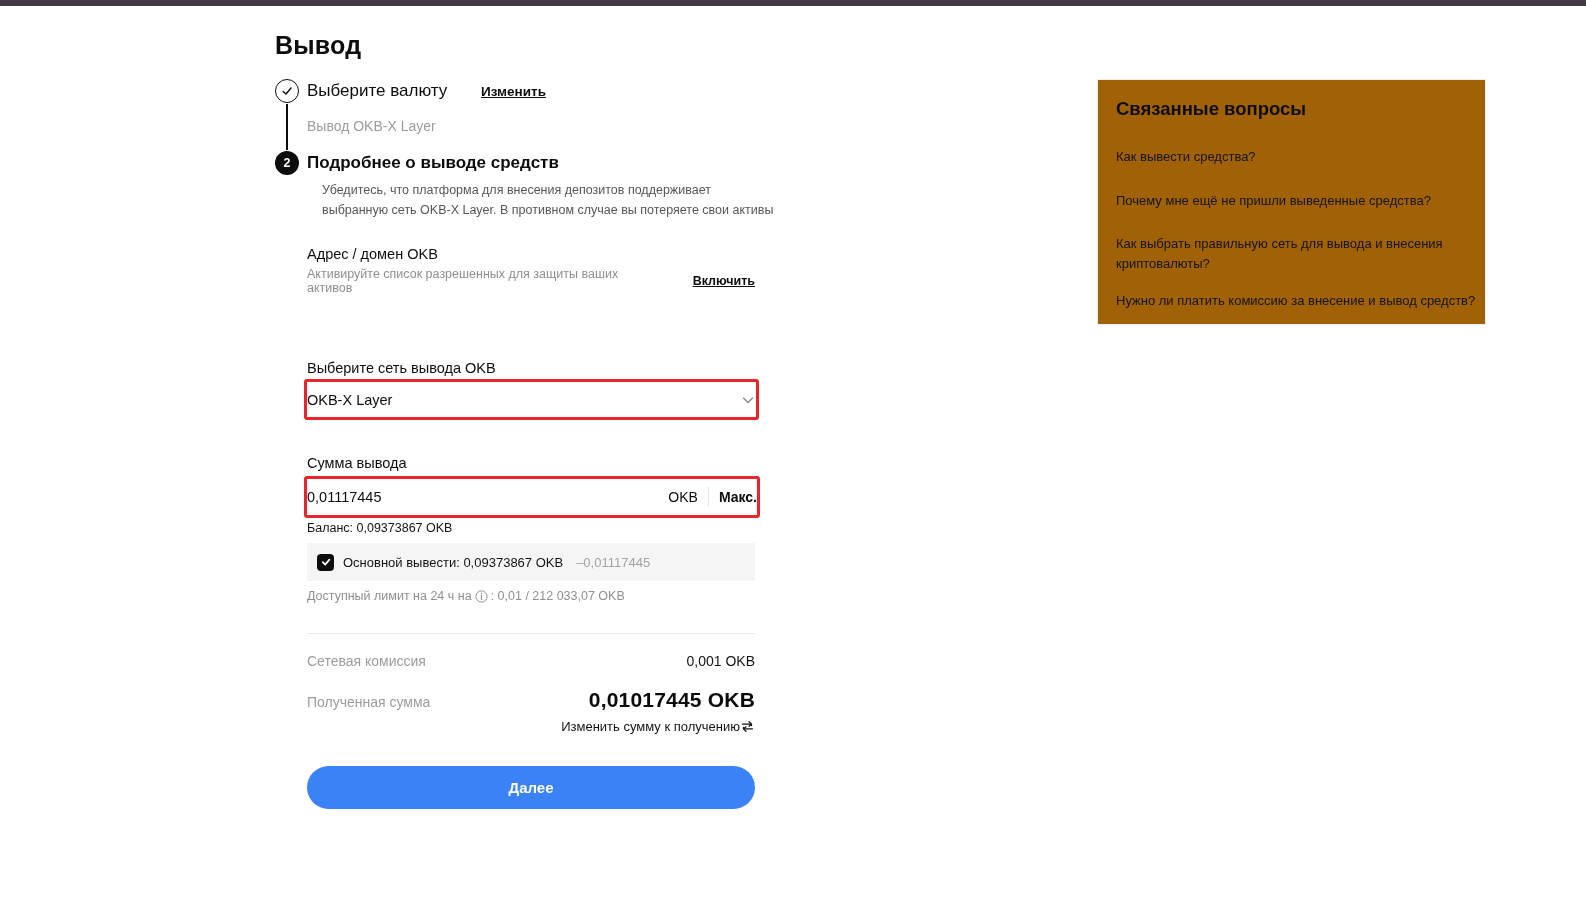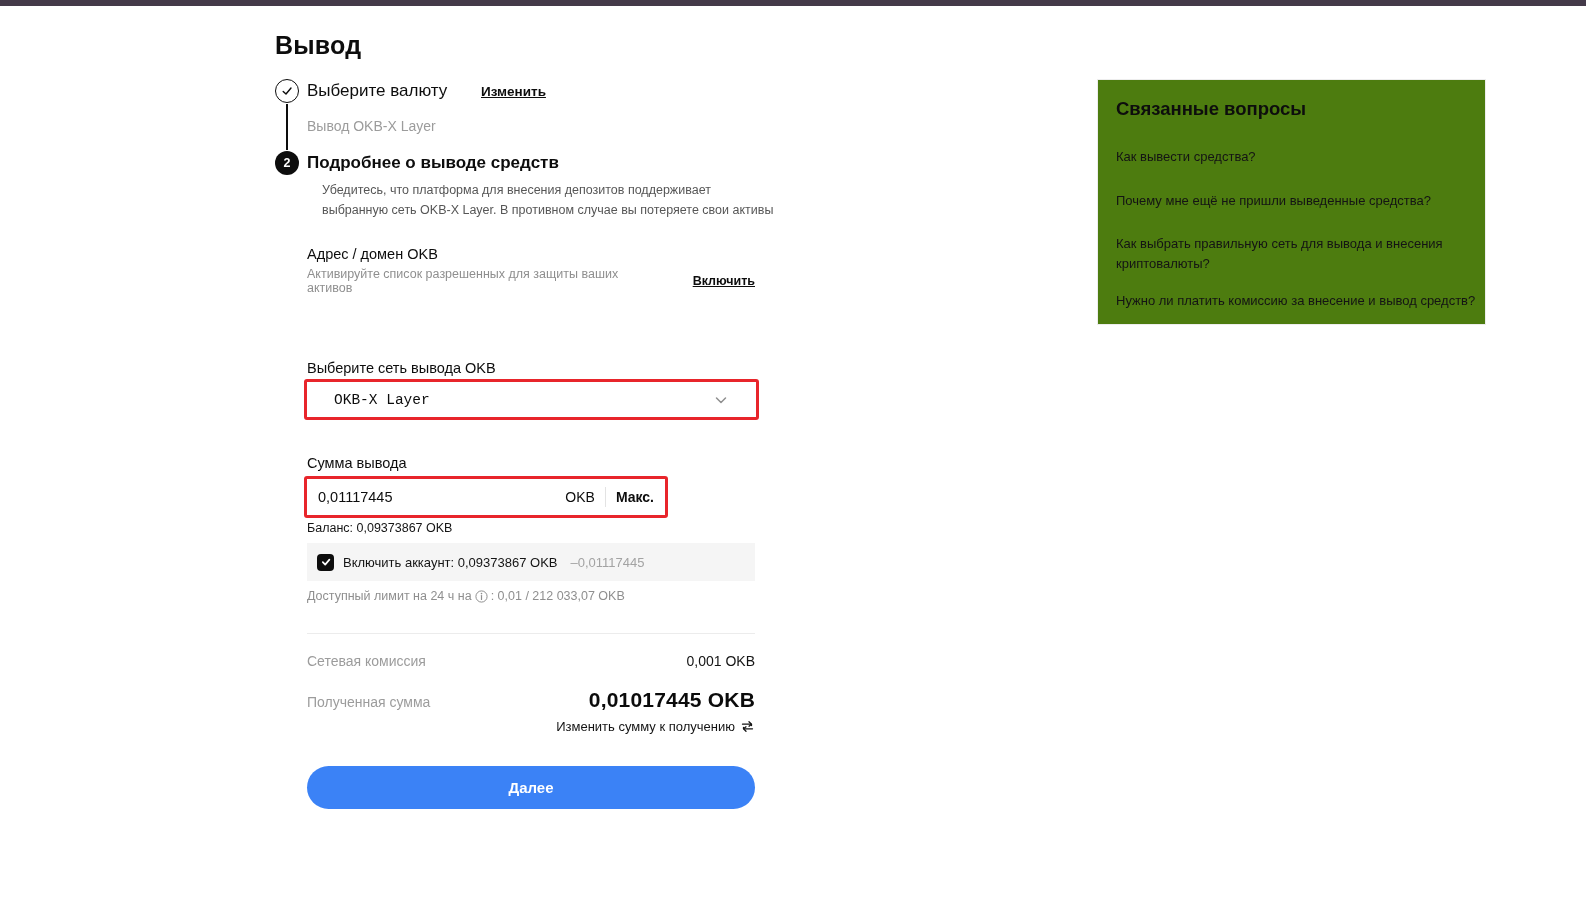--- a/index.html
+++ b/index.html
@@ -32,25 +32,25 @@
   .enable-link { font-size:12.5px; font-weight:600; text-decoration:underline; color:#0d0d0d; cursor:pointer;padding-left:31px; }
 
   .addr-input-wrap { left:307px; top:289px; width:448px; height:38px; border:1px solid #d8d8d8; border-radius:4px; background:#fff; display:flex; align-items:center; padding:0 10px; gap:9px; }
   .addr-input { flex:1; border:none; outline:none; font-size:14.5px; color:#0d0d0d; font-family:"Liberation Sans", sans-serif; min-width:0; background:transparent; }
   .clear-btn { width:18px; height:18px; border-radius:50%; background:#c9c9c9; display:flex; align-items:center; justify-content:center; flex:none; cursor:pointer; }
   .v-div { width:1px; height:20px; background:#e3e3e3; flex:none; }
   .book-btn { width:22px; height:22px; display:flex; align-items:center; justify-content:center; flex:none; cursor:pointer; }
 
   .net-label { left:307px; top:360px; }
   .annot-box { border:3px solid #e8252b; border-radius:3px; background:#fff; display:flex; align-items:center; }
-  .net-select { left:304px; top:379px; width:455px; height:41px; padding:0 27px; cursor:pointer;font-family:Liberation Mono, monospace; }
+  .net-select { left:304px; top:379px; width:455px; height:41px; padding:0 0; cursor:pointer; }
   .net-value { flex:1; font-size:14.5px; color:#0d0d0d; }
 
   .amt-label { left:307px; top:455px; }
-  .amt-box { left:304px; top:476px; width:364px; height:42px; padding:0 11px; gap:10px; }
+  .amt-box { left:304px; top:476px; width:456px; height:42px; padding:0 0; gap:10px; }
   .amt-input { flex:1; border:none; outline:none; font-size:14.5px; color:#0d0d0d; font-family:"Liberation Sans", sans-serif; min-width:0; background:transparent; }
   .amt-ccy { font-size:14px; font-weight:500; color:#0d0d0d; }
   .max-btn { font-size:14px; font-weight:700; color:#0d0d0d; cursor:pointer; }
 
   .balance { left:307px; top:521px; font-size:12.5px; color:#141414; }
 
   .funding-panel { left:307px; top:543px; width:448px; height:38px; background:#f5f5f5; display:flex; align-items:center; padding:0 10px; gap:9px; }
   .checkbox { width:17px; height:17px; border-radius:4px; background:#0d0d0d; display:flex; align-items:center; justify-content:center; flex:none; cursor:pointer; }
   .funding-label { font-size:13px; color:#141414; }
   .funding-delta { font-size:13px; color:#a3a3a3; margin-left:4px; }
@@ -59,26 +59,26 @@
   .info-icon { display:inline-flex; margin:0 1px; }
 
   .divider { left:307px; top:633px; width:448px; height:1px; background:#ececec; }
 
   .fee-row { left:307px; top:653px; width:448px; display:flex; justify-content:space-between; align-items:flex-end; }
   .fee-label { font-size:14px; color:#9c9c9c; }
   .fee-value { font-size:14px; color:#141414; }
   .recv-row { left:307px; top:688px; width:448px; display:flex; justify-content:space-between; align-items:flex-start; }
   .recv-label { font-size:14px; color:#9c9c9c; margin-top:6px; }
   .recv-value { font-size:21px; font-weight:700; color:#0b0b0b; letter-spacing:.2px; }
-  .edit-recv { left:307px; top:719px; width:448px; display:flex; justify-content:flex-end; align-items:center; gap:5px; font-size:13px; color:#141414; cursor:pointer; }
+  .edit-recv { left:307px; top:719px; width:448px; display:flex; justify-content:flex-end; align-items:center; font-size:13px; color:#141414; cursor:pointer; }
 
   .next-btn { left:307px; top:766px; width:448px; height:43px; border-radius:22px; background:#3b82f6; color:#fff; border:none; font-size:15px; font-weight:600; display:flex; align-items:center; justify-content:center; cursor:pointer; font-family:"Liberation Sans", sans-serif; }
 
   
-  .faq-card { left:1097px; top:79px; width:389px; height:246px; background:#4d7c0f; border:1px solid #ededed; }
+  .faq-card { left:1097px; top:79px; width:389px; height:246px; background:#a16207; border:1px solid #ededed; }
   .faq-title { position:absolute; left:18px; top:18px; font-size:18.5px; font-weight:700; color:#0d0d0d; }
   .faq-q { position:absolute; left:18px; font-size:13px; color:#141414; line-height:1.55; cursor:pointer; }
   .faq-q1 { top:67px; }
   .faq-q2 { top:111px; }
   .faq-q3 { top:154px; width:330px; }
   .faq-q4 { top:211px; }
 </style>
 </head>
 <body>
 
@@ -126,21 +126,21 @@
     <a class="max-btn">Макс.</a>
   </div>
   <div class="abs balance">Баланс: 0,09373867 OKB</div>
 
   <div class="abs funding-panel">
     <span class="checkbox">
       <svg width="10" height="10" viewBox="0 0 10 10">
           <polyline points="1.8,5.2 4.2,7.6 8.4,2.6" fill="none" stroke="#fff" stroke-width="1.7" stroke-linecap="round" stroke-linejoin="round"></polyline>
         </svg>
     </span>
-    <span class="funding-label">Включить аккаунт: 0,09373867 OKB</span>
+    <span class="funding-label">Основной вывести: 0,09373867 OKB</span>
     <span class="funding-delta">–0,01117445</span>
   </div>
 
   <div class="abs limit-row">
     <span>Доступный лимит на 24 ч на</span>
     <span class="info-icon">
       <svg width="13" height="13" viewBox="0 0 13 13">
           <circle cx="6.5" cy="6.5" r="5.6" fill="none" stroke="#8f8f8f" stroke-width="1"></circle>
           <path d="M6.5 5.6 V9.4" stroke="#8f8f8f" stroke-width="1.2" stroke-linecap="round"></path>
           <circle cx="6.5" cy="3.6" r="0.8" fill="#8f8f8f"></circle>

